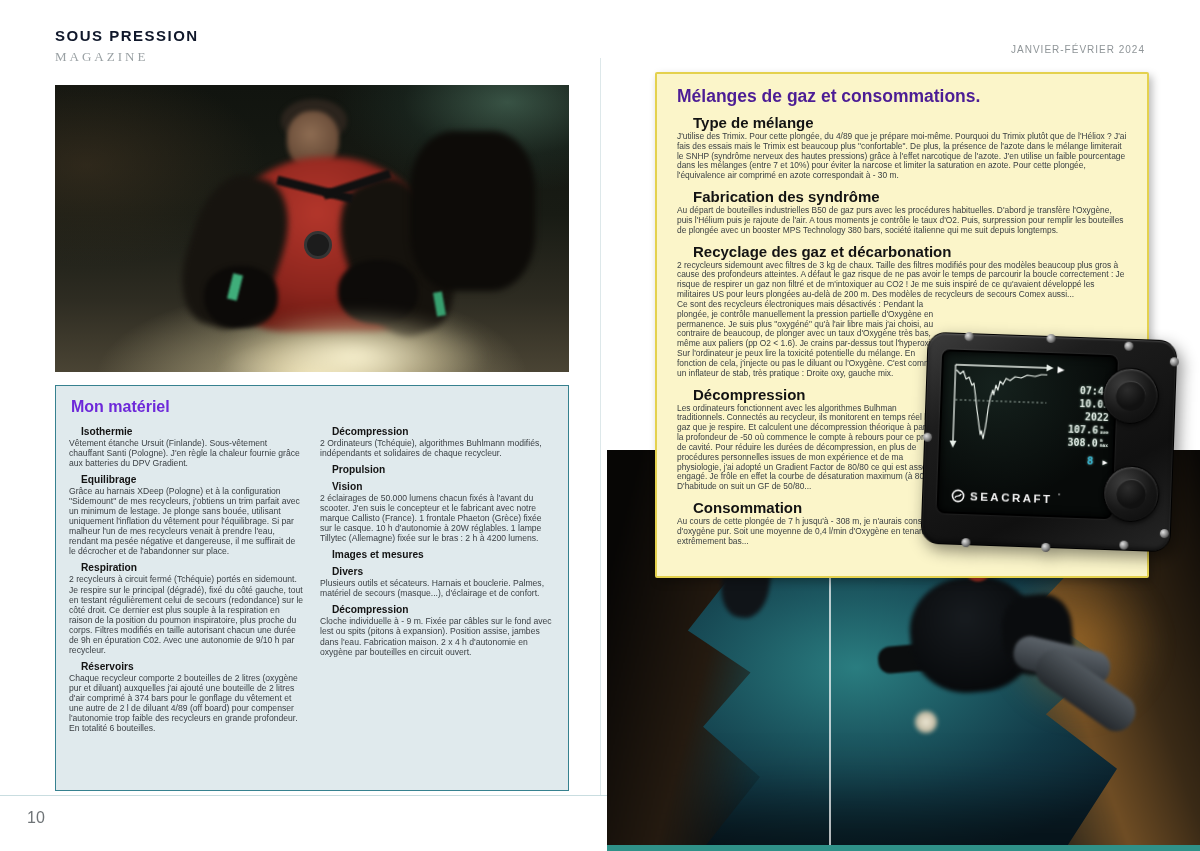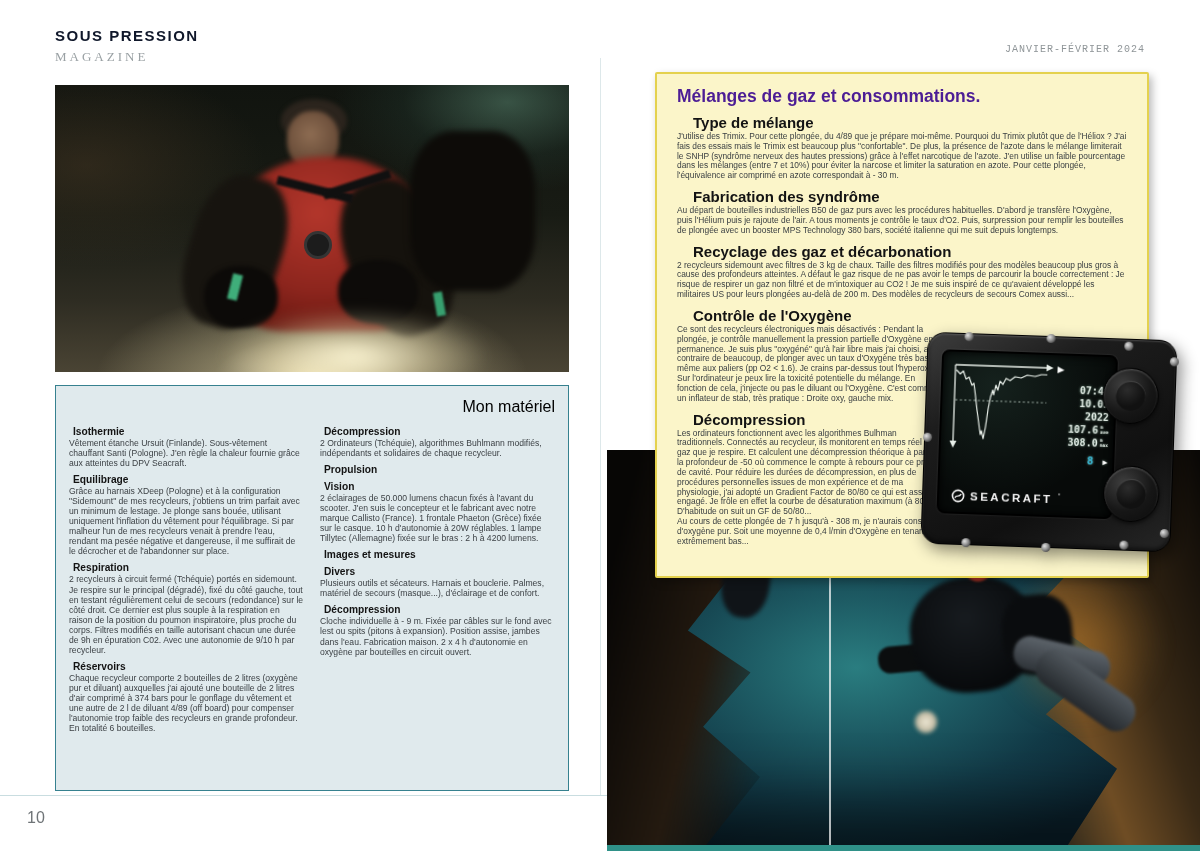--- a/index.html
+++ b/index.html
@@ -3,21 +3,21 @@
 <meta charset="utf-8">
 <style>
   html,body{margin:0;padding:0;background:#e9e9e9;}
   .page{position:relative;width:1200px;height:851px;background:#ffffff;overflow:hidden;
         font-family:"Liberation Sans",sans-serif;color:#3b4043;}
 
   
   .brand{position:absolute;left:55px;top:27px;}
   .brand-title{font-size:15px;font-weight:bold;letter-spacing:1.5px;color:#0f172a;}
   .brand-sub{font-size:13px;letter-spacing:3px;color:#9aa1a4;margin-top:5px;font-family:Liberation Serif, serif;}
-  .issue-date{position:absolute;right:55px;top:44px;font-size:10px;letter-spacing:1px;color:#8f9598;font-family:Liberation Mono, monospace;}
+  .issue-date{position:absolute;right:55px;top:44px;font-size:10px;letter-spacing:1px;color:#8f9598;}
   .gutter-line{position:absolute;left:600px;top:58px;width:1px;height:737px;background:#dde8ea;}
 
   
   .footer-rule{position:absolute;left:0;top:795px;width:607px;height:1px;background:#c9dde0;}
   .page-number{position:absolute;left:27px;top:809px;font-size:16px;color:#6f7477;}
 
   
   .photo-top{position:absolute;left:55px;top:85px;width:514px;height:287px;overflow:hidden;
     background:
       radial-gradient(60% 45% at 50% 102%, rgba(238,228,188,0.95) 0%, rgba(190,180,140,0.5) 32%, rgba(60,60,45,0) 70%),
@@ -42,24 +42,24 @@
   .tp-glove-l{left:29%;top:63%;width:74px;height:62px;background:#0c0a08;border-radius:46%;filter:blur(2px);}
   .tp-glove-r{left:55%;top:61%;width:80px;height:64px;background:#0d0b09;border-radius:46%;filter:blur(2px);}
   .tp-tape1{left:34%;top:66%;width:10px;height:26px;background:#3fae7a;transform:rotate(14deg);filter:blur(1px);}
   .tp-tape2{left:74%;top:72%;width:9px;height:24px;background:#37a06f;transform:rotate(-10deg);filter:blur(1px);}
   .tp-beam{left:32%;top:78%;width:270px;height:95px;border-radius:50%;filter:blur(7px);
     background:radial-gradient(closest-side, rgba(255,248,214,0.95), rgba(255,240,190,0.35) 60%, rgba(0,0,0,0) 100%);}
 
   
   .materiel-box{position:absolute;left:55px;top:385px;width:514px;height:406px;box-sizing:border-box;
     background:#e0eaed;border:1.5px solid #36818f;padding:10px 13px 8px;overflow:hidden;}
-  .materiel-title{font-size:16px;font-weight:normal;color:#000000;margin:2px 0 4px 2px;text-align:right;}
+  .materiel-title{font-size:16px;font-weight:bold;color:#6d28d9;margin:2px 0 4px 2px;}
   .m-cols{display:flex;gap:16px;}
   .m-col{flex:1;min-width:0;}
-  .sec-h{font-size:10.2px;font-weight:bold;color:#131313;margin:6px 4px 1px;}
+  .sec-h{font-size:10.2px;font-weight:bold;color:#131313;margin:6px 12px 1px;}
   .sec-p{font-size:8.6px;line-height:1.17;color:#3c4145;margin:0;}
 
   
   .photo-bottom{position:absolute;left:607px;top:450px;width:593px;height:395px;overflow:hidden;z-index:1;
     background:
       radial-gradient(55% 50% at 42% 55%, #2a7d80 0%, #1d5a63 35%, #123a47 68%, #0c2430 100%);
     box-shadow:inset 0 -40px 60px rgba(0,0,0,0.5);}
   .photo-bottom *{position:absolute;}
   .bp-glow-top{left:28%;top:-10%;width:48%;height:42%;border-radius:50%;filter:blur(8px);
     background:radial-gradient(closest-side, rgba(150,225,218,0.4), rgba(0,0,0,0));}
@@ -164,21 +164,21 @@
     <div class="tp-tape1"></div>
     <div class="tp-tape2"></div>
     <div class="tp-beam"></div>
   </div>
 
   <section class="materiel-box">
     <h2 class="materiel-title">Mon matériel</h2>
     <div class="m-cols">
       <div class="m-col">
         <h4 class="sec-h">Isothermie</h4>
-        <p class="sec-p">Vêtement étanche Ursuit (Finlande). Sous-vêtement chauffant Santi (Pologne). J'en règle la chaleur fournie grâce aux atteintes du DPV Seacraft.</p>
+        <p class="sec-p">Vêtement étanche Ursuit (Finlande). Sous-vêtement chauffant Santi (Pologne). J'en règle la chaleur fournie grâce aux batteries du DPV Gradient.</p>
         <h4 class="sec-h">Equilibrage</h4>
         <p class="sec-p">Grâce au harnais XDeep (Pologne) et à la configuration "Sidemount" de mes recycleurs, j'obtiens un trim parfait avec un minimum de lestage. Je plonge sans bouée, utilisant uniquement l'inflation du vêtement pour l'équilibrage. Si par malheur l'un de mes recycleurs venait à prendre l'eau, rendant ma pesée négative et dangereuse, il me suffirait de le décrocher et de l'abandonner sur place.</p>
         <h4 class="sec-h">Respiration</h4>
         <p class="sec-p">2 recycleurs à circuit fermé (Tchéquie) portés en sidemount. Je respire sur le principal (dégradé), fixé du côté gauche, tout en testant régulièrement celui de secours (redondance) sur le côté droit. Ce dernier est plus souple à la respiration en raison de la position du poumon inspiratoire, plus proche du corps. Filtres modifiés en taille autorisant chacun une durée de 9h en épuration C02. Avec une autonomie de 9/10 h par recycleur.</p>
         <h4 class="sec-h">Réservoirs</h4>
         <p class="sec-p">Chaque recycleur comporte 2 bouteilles de 2 litres (oxygène pur et diluant) auxquelles j'ai ajouté une bouteille de 2 litres d'air comprimé à 374 bars pour le gonflage du vêtement et une autre de 2 l de diluant 4/89 (off board) pour compenser l'autonomie trop faible des recycleurs en grande profondeur. En totalité 6 bouteilles.</p>
       </div>
       <div class="m-col">
         <h4 class="sec-h">Décompression</h4>
         <p class="sec-p">2 Ordinateurs (Tchéquie), algorithmes Buhlmann modifiés, indépendants et solidaires de chaque recycleur.</p>
@@ -226,26 +226,26 @@
     <p class="sec-p">J'utilise des Trimix. Pour cette plongée, du 4/89 que je prépare moi-même. Pourquoi du Trimix plutôt que de l'Héliox ? J'ai fais des essais mais le Trimix est beaucoup plus "confortable". De plus, la présence de l'azote dans le mélange limiterait le SNHP (syndrôme nerveux des hautes pressions) grâce à l'effet narcotique de l'azote. J'en utilise un faible pourcentage dans les mélanges (entre 7 et 10%) pour éviter la narcose et limiter la saturation en azote. Pour cette plongée, l'équivalence air comprimé en azote correspondait à - 30 m.</p>
 
     <h4 class="sec-h">Fabrication des syndrôme</h4>
     <p class="sec-p">Au départ de bouteilles industrielles B50 de gaz purs avec les procédures habituelles. D'abord je transfère l'Oxygène, puis l'Hélium puis je rajoute de l'air. A tous moments je contrôle le taux d'O2. Puis, surpression pour remplir les bouteilles de plongée avec un booster MPS Technology 380 bars, société italienne qui me suit depuis longtemps.</p>
 
     <h4 class="sec-h">Recyclage des gaz et décarbonation</h4>
     <p class="sec-p">2 recycleurs sidemount avec filtres de 3 kg de chaux. Taille des filtres modifiés pour des modèles beaucoup plus gros à cause des profondeurs atteintes. A défaut le gaz risque de ne pas avoir le temps de parcourir la boucle correctement : Je risque de respirer un gaz non filtré et de m'intoxiquer au CO2 ! Je me suis inspiré de ce qu'avaient développé les militaires US pour leurs plongées au-delà de 200 m. Des modèles de recycleurs de secours Comex aussi...</p>
 
     <div class="computer-float"></div>
 
-    <h4 class="sec-h">Contrôle de l'Oxygène</h4>
     <p class="sec-p">Ce sont des recycleurs électroniques mais désactivés : Pendant la plongée, je contrôle manuellement la pression partielle d'Oxygène en permanence. Je suis plus "oxygéné" qu'à l'air libre mais j'ai choisi, au contraire de beaucoup, de plonger avec un taux d'Oxygène très bas, même aux paliers (pp O2 &lt; 1.6). Je crains par-dessus tout l'hyperoxie. Sur l'ordinateur je peux lire la toxicité potentielle du mélange. En fonction de cela, j'injecte ou pas le diluant ou l'Oxygène. C'est comme un inflateur de stab, très pratique : Droite oxy, gauche mix.</p>
 
     <h4 class="sec-h">Décompression</h4>
     <p class="sec-p">Les ordinateurs fonctionnent avec les algorithmes Bulhman traditionnels. Connectés au recycleur, ils monitorent en temps réel le gaz que je respire. Et calculent une décompression théorique à partir de la profondeur de -50 où commence le compte à rebours pour ce profil de cavité. Pour réduire les durées de décompression, en plus de procédures personnelles issues de mon expérience et de ma physiologie, j'ai adopté un Gradient Factor de 80/80 ce qui est assez engagé. Je frôle en effet la courbe de désaturation maximum (à 80 %). D'habitude on suit un GF de 50/80...</p>
 
+    <h4 class="sec-h">Consommation</h4>
     <p class="sec-p">Au cours de cette plongée de 7 h jusqu'à - 308 m, je n'aurais consommé que 850 litres de diluant Trimix 4/89 et 486 litres d'oxygène pur. Soit une moyenne de 0,4 l/min d'Oxygène en tenant compte des nombreux rinçages. Un métabolisme extrêmement bas...</p>
   </section>
 
   <div class="computer">
     <div class="dc-body">
       <div class="screw s1"></div>
       <div class="screw s2"></div>
       <div class="screw s3"></div>
       <div class="screw s4"></div>
       <div class="screw s5"></div>

